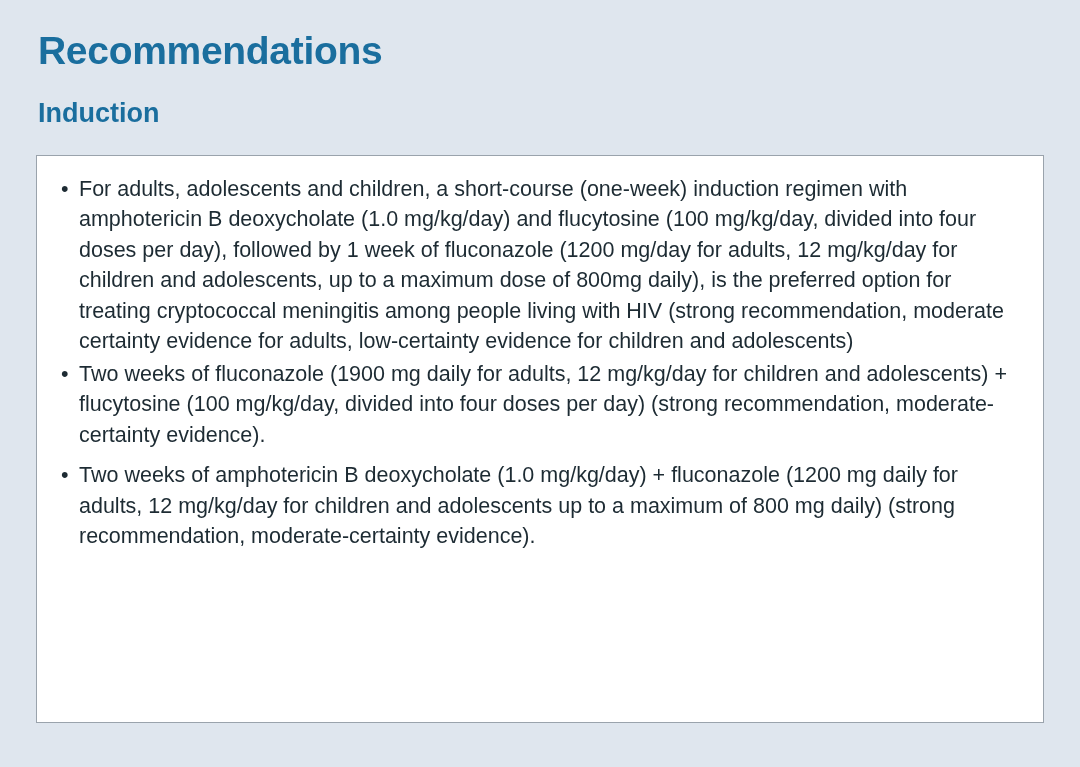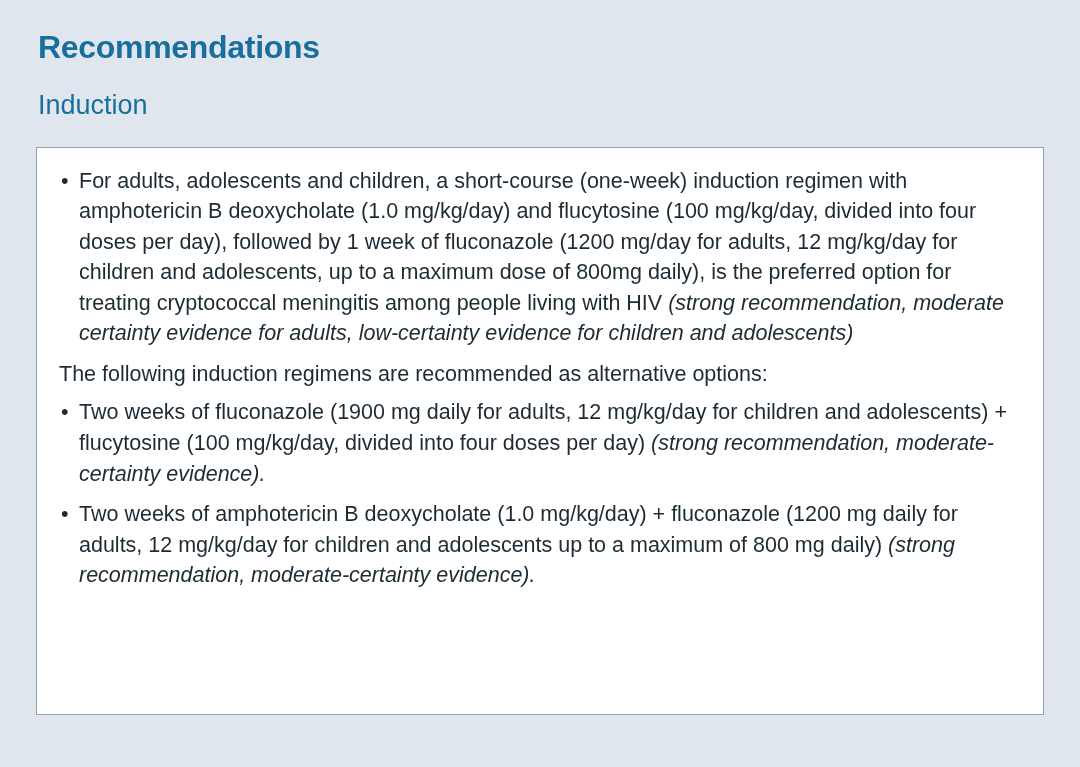--- a/index.html
+++ b/index.html
@@ -15,30 +15,30 @@
   }
   .page {
     position: relative;
     width: 1080px;
     height: 767px;
     box-sizing: border-box;
     padding: 30px 36px 0 36px;
   }
   .title {
     color: #1a6e9e;
-    font-size: 32px;
+    font-size: 39px;
     font-weight: bold;
     letter-spacing: -0.3px;
     margin: 0 0 0 2px;
     line-height: 1.1;
   }
   .subtitle {
     color: #1a6e9e;
     font-size: 27px;
-    font-weight: normal;
+    font-weight: bold;
     margin: 26px 0 0 2px;
     line-height: 1.1;
   }
   .box {
     margin-top: 26px;
     background: #ffffff;
     border: 1px solid #9aa3ac;
     box-sizing: border-box;
     padding: 18px 22px 24px 20px;
     height: 568px;
@@ -60,21 +60,20 @@
     color: #1d2b33;
   }
   .plain-line {
     color: #1d2b33;
     font-size: 21.5px;
     line-height: 1.42;
     margin: 10px 0 8px 0;
     padding-left: 2px;
   }
   .ital {
-    font-style: italic;
   }
   .spacer-sm {
     height: 8px;
   }
 </style>
 </head>
 <body>
 
 <div class="page">
 
@@ -82,21 +81,20 @@
 
   <h2 class="subtitle">Induction</h2>
 
   <div class="box">
 
     <div class="bullet-item">
       <span class="dot">•</span>
       <span>For adults, adolescents and children, a short-course (one-week) induction regimen with amphotericin B deoxycholate (1.0 mg/kg/day) and flucytosine (100 mg/kg/day, divided into four doses per day), followed by 1 week of fluconazole (1200 mg/day for adults, 12 mg/kg/day for children and adolescents, up to a maximum dose of 800mg daily), is the preferred option for treating cryptococcal meningitis among people living with HIV </span><span class="ital">(strong recommendation, moderate certainty evidence for adults, low-certainty evidence for children and adolescents)</span>
     </div>
 
-    <div class="plain-line">The following induction regimens are recommended as alternative options:</div>
 
     <div class="bullet-item">
       <span class="dot">•</span>
       <span>Two weeks of fluconazole (1900 mg daily for adults, 12 mg/kg/day for children and adolescents) + flucytosine (100 mg/kg/day, divided into four doses per day) </span><span class="ital">(strong recommendation, moderate-certainty evidence).</span>
     </div>
 
     <div class="spacer-sm"></div>
 
     <div class="bullet-item">
       <span class="dot">•</span>

